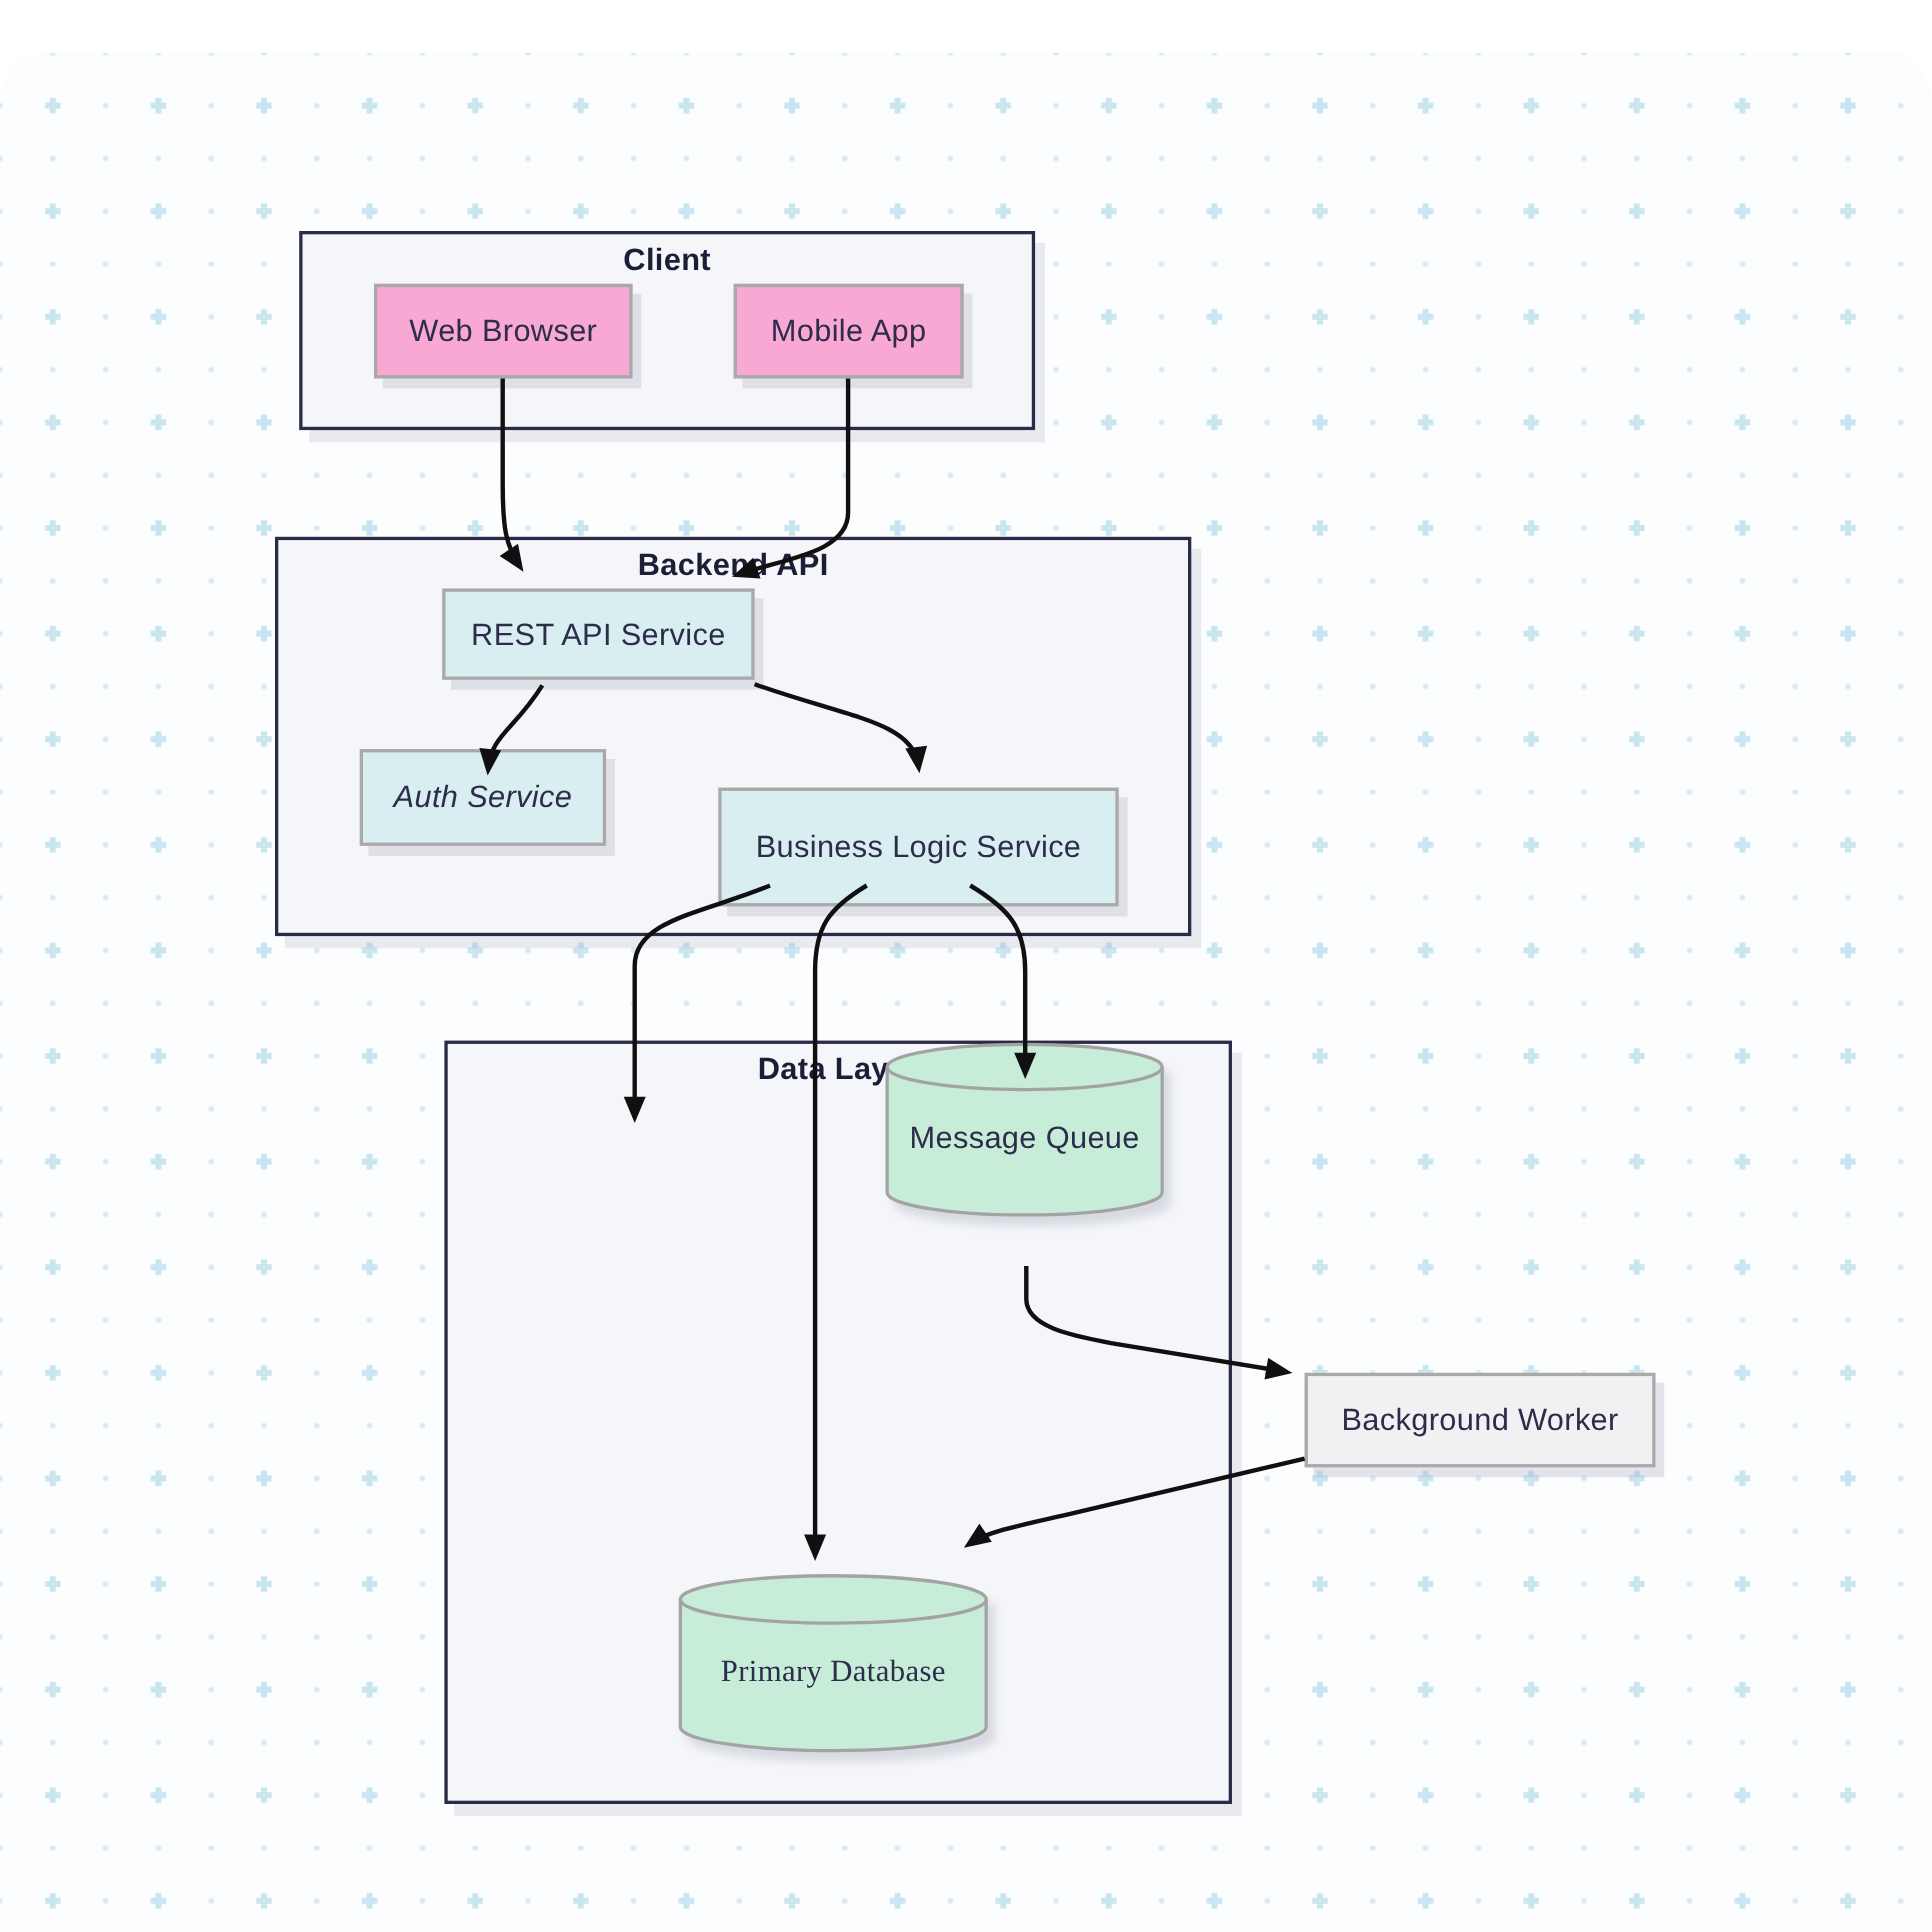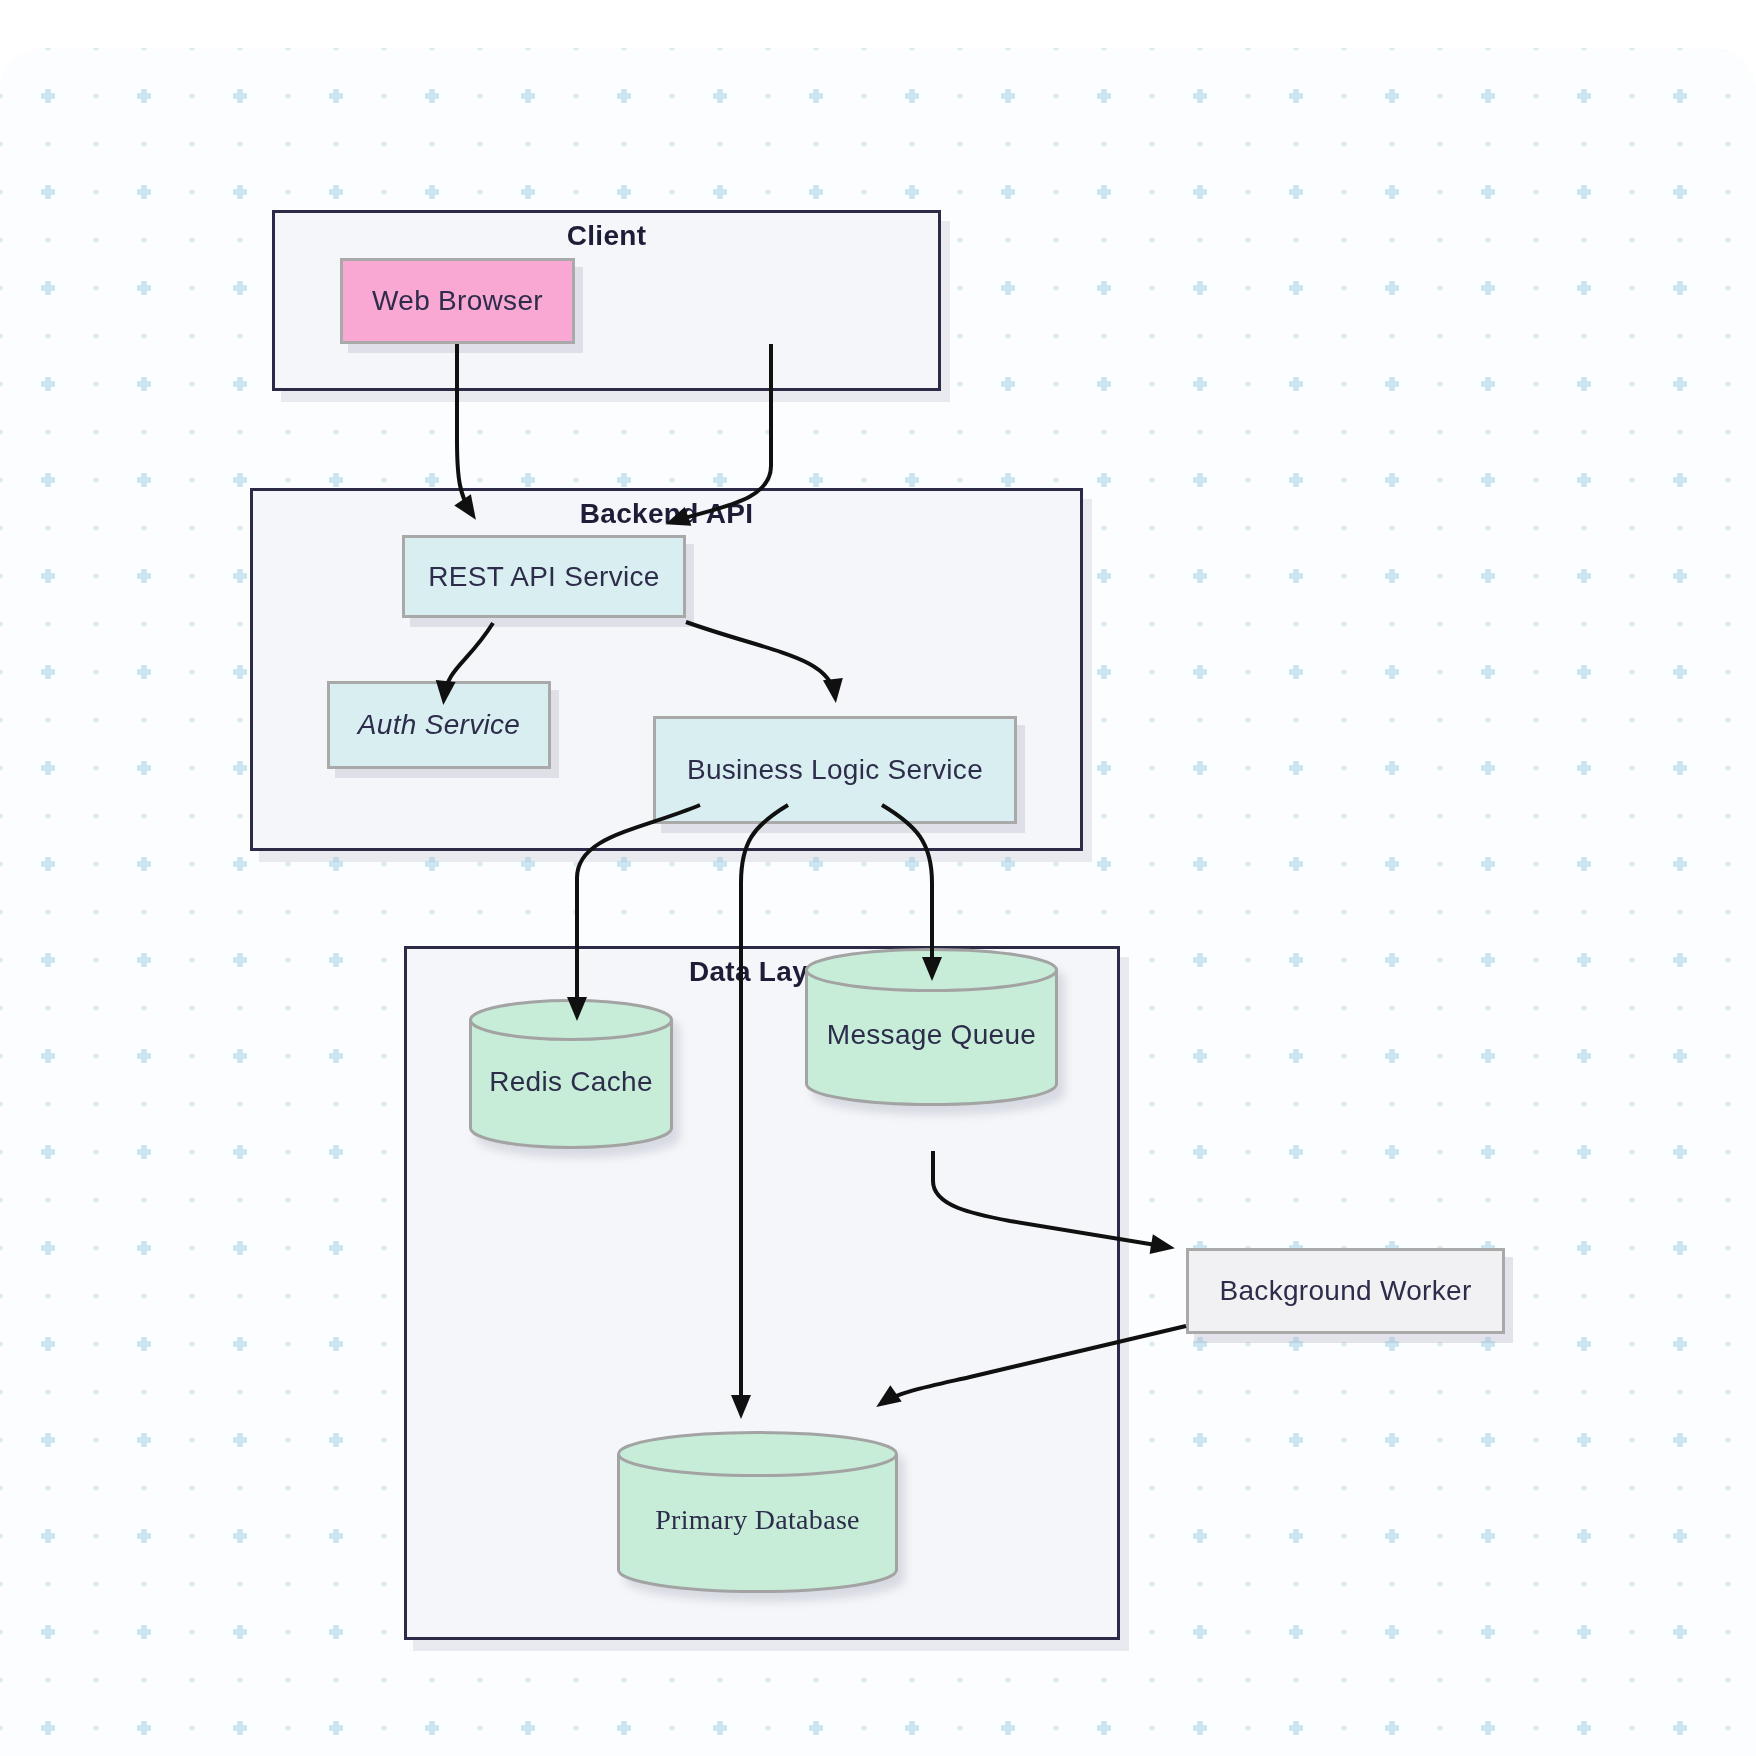--- a/index.html
+++ b/index.html
@@ -86,44 +86,40 @@
   </div>
 
   <div class="container" style="left:404px;top:898px;width:716px;height:694px;">
     <div class="ctitle">Data Layer</div>
   </div>
 
   <div class="node cream" style="left:340px;top:210px;width:235px;height:86px;">
     <span>Web Browser</span>
   </div>
 
+  <div class="node cream" style="left:667px;top:210px;width:209px;height:86px;">
+    <span>Mobile App</span>
+  </div>
 
   <div class="node cyan" style="left:402px;top:487px;width:284px;height:83px;">
     <span>REST API Service</span>
   </div>
 
   <div class="node cyan" style="left:327px;top:633px;width:224px;height:88px;font-style:italic;">
     <span>Auth Service</span>
   </div>
 
   <div class="node cyan" style="left:653px;top:668px;width:364px;height:108px;">
     <span>Business Logic Service</span>
   </div>
 
   <div class="node gray" style="left:1186px;top:1200px;width:319px;height:86px;">
     <span>Background Worker</span>
   </div>
 
-  <div class="cyl" style="left:469px;top:951px;width:204px;height:150px;">
-    <svg width="204" height="150" viewBox="0 0 204 150">
-      <path d="M1.5,21 L1.5,129 A100.5,19.5 0 0 0 202.5,129 L202.5,21" fill="#c7edd9" stroke="#a3a3a3" stroke-width="3"></path>
-      <ellipse cx="102" cy="21" rx="100.5" ry="19.5" fill="#c7edd9" stroke="#a3a3a3" stroke-width="3"></ellipse>
-    </svg>
-    <div class="cyl-label">Redis Cache</div>
-  </div>
 
   <div class="cyl" style="left:805px;top:900px;width:253px;height:158px;">
     <svg width="253" height="158" viewBox="0 0 253 158">
       <path d="M1.5,22 L1.5,136 A125,20.5 0 0 0 251.5,136 L251.5,22" fill="#c7edd9" stroke="#a3a3a3" stroke-width="3"></path>
       <ellipse cx="126.5" cy="22" rx="125" ry="20.5" fill="#c7edd9" stroke="#a3a3a3" stroke-width="3"></ellipse>
     </svg>
     <div class="cyl-label">Message Queue</div>
   </div>
 
   <div class="cyl" style="left:617px;top:1383px;width:281px;height:162px;font-family:Liberation Serif, serif;">

